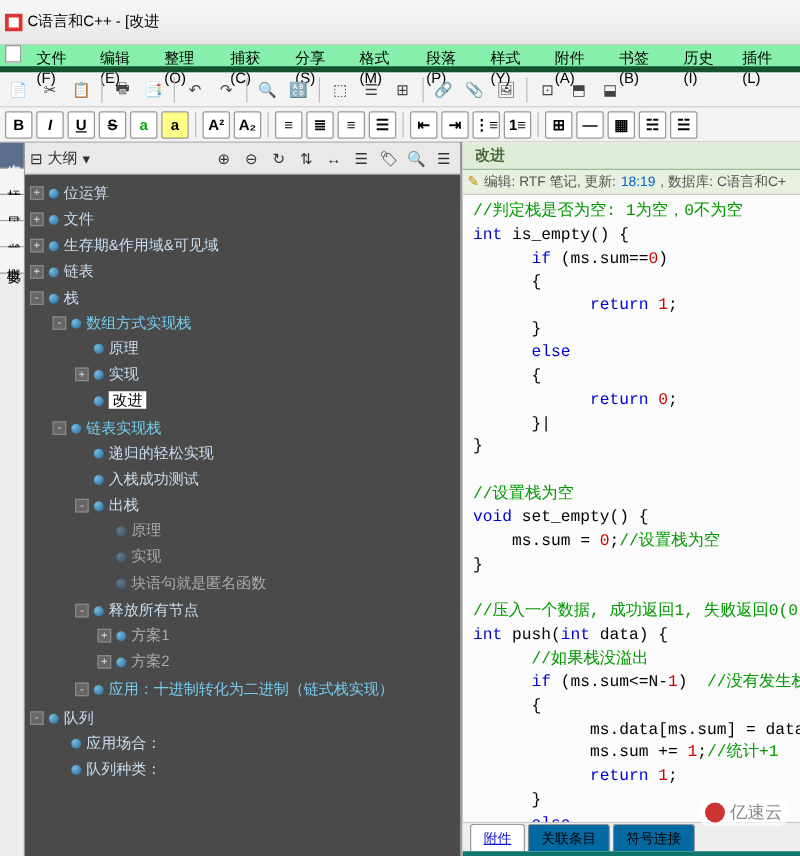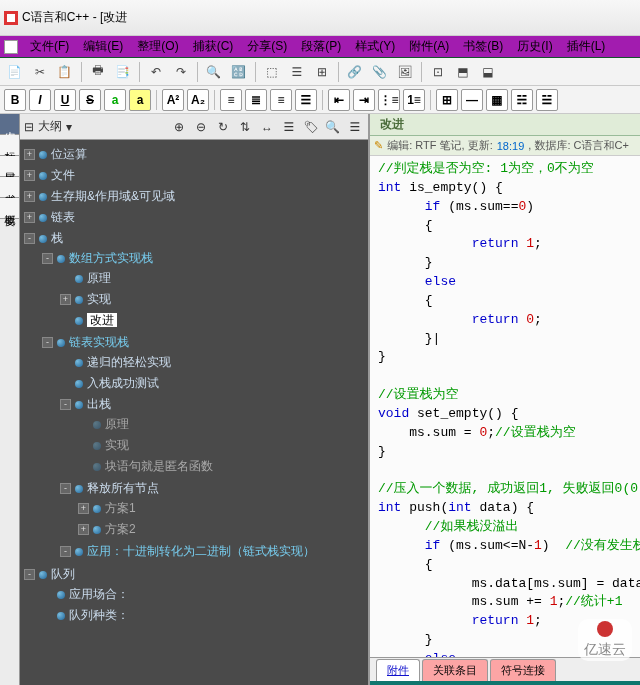--- a/index.html
+++ b/index.html
@@ -1,20 +1,20 @@
 <!DOCTYPE html>
 <html><head>
 <meta charset="utf-8">
 <style>
 * { box-sizing: border-box; margin: 0; padding: 0; }
 body { font-family: "Microsoft YaHei", SimSun, sans-serif; font-size: 12px; background: #ececec; width: 640px; height: 685px; overflow: hidden; }
 .titlebar { background: linear-gradient(#f7f7f7,#e8e8e8); height: 36px; display: flex; align-items: center; padding: 0 4px; border-bottom: 1px solid #cdcdcd; }
 .titlebar .icon { width: 14px; height: 14px; background: #d33; margin-right: 4px; display:inline-block; position:relative;}
 .titlebar .icon::after{content:"";position:absolute;inset:3px;background:#fff;}
-.menubar { background: #a21caf; height: 22px; display: flex; align-items: center; padding: 0 4px; gap: 2px; border-bottom: 1px solid #14532d; }
+.menubar { background: #86efac; height: 22px; display: flex; align-items: flex-start; padding: 0 4px; gap: 2px; border-bottom: 5px solid #14532d; }
 .menubar .mi { padding: 2px 6px; cursor: default; }
 .menubar .fimg{width:14px;height:14px;background:#fff;border:1px solid #999;margin-right:4px;}
 .toolbar { background: #f3f3f3; height: 28px; display: flex; align-items: center; padding: 2px 4px; gap: 3px; border-bottom: 1px solid #c9c9c9; }
 .tbtn { width: 22px; height: 22px; display: flex; align-items: center; justify-content: center; border: 1px solid transparent; border-radius: 2px; cursor: pointer; color:#444;}
 .tsep { width: 1px; height: 20px; background: #bbb; margin: 0 2px; }
 .toolbar2 { background: #f3f3f3; height: 28px; display: flex; align-items: center; padding: 2px 4px; gap: 3px; border-bottom: 1px solid #c9c9c9; font-weight:bold;}
 .tb2btn { width:22px;height:22px;border:1px solid #999;border-radius:2px;display:flex;align-items:center;justify-content:center;cursor:pointer;background:#fff;}
 .content { display: flex; height: calc(685px - 20px - 22px - 28px - 28px); }
 .sidetabs { width: 20px; background: #ececec; display: flex; flex-direction: column; border-right: 1px solid #999; }
 .sidetab { writing-mode: vertical-rl; text-orientation: upright; padding: 8px 2px; border-bottom: 1px solid #999; background: #f5f5f5; cursor: pointer; font-size:11px;letter-spacing:2px;}
@@ -38,41 +38,42 @@
 .codepanel { flex: 1; background: #fbfbfb; display: flex; flex-direction: column; overflow:hidden;}
 .codetabs{background:#e0ecd8;height:22px;display:flex;align-items:center;border-bottom:1px solid #9b9;}
 .codetab{padding:3px 10px;color:#4a6b3a;font-weight:bold;cursor:pointer;}
 .codeinfo{background:#e8f0e0;height:20px;display:flex;align-items:center;padding:0 4px;gap:4px;border-bottom:1px solid #ccc;font-size:11px;color:#555;}
 .codeinfo .pen{color:#c80;}
 .codearea { flex: 1; overflow: auto; font-family: "Courier New", monospace; font-size: 13px; padding: 4px 8px; line-height: 1.45; background:#fbfbfb; white-space:pre;}
 .kw { color: #0000cc; }
 .cm { color: #009900; }
 .nm { color: #cc0000; }
 .bottomtabs{height:24px;background:#eee;display:flex;align-items:flex-end;border-top:1px solid #999;gap:2px;padding-left:6px;}
-.btab{padding:3px 10px;border:1px solid #999;border-bottom:none;background:#fca5a5;font-size:11px;cursor:pointer;border-radius:3px 3px 0 0;}
+.btab{padding:3px 10px;border:1px solid #999;border-bottom:none;background:#0369a1;font-size:11px;cursor:pointer;border-radius:3px 3px 0 0;}
 .btab.active{background:#fff;color:#11c;text-decoration:underline;}
 .statusbar{height:20px;background:#eee;border-top:4px solid #0f766e;display:flex;align-items:center;padding:0 6px;font-size:11px;color:#555;}
-.watermark{position:absolute;right:8px;bottom:24px;font-size:14px;color:#888;background:rgba(255,255,255,0.7);padding:2px 6px;border-radius:10px;display:flex;align-items:center;gap:4px;flex-direction:column;}
+.watermark{position:absolute;right:8px;bottom:24px;font-size:14px;color:#888;background:rgba(255,255,255,0.7);padding:2px 6px;border-radius:10px;display:flex;align-items:center;gap:4px;}
 .watermark .wi{width:16px;height:16px;border-radius:50%;background:#c33;}
 </style>
 </head>
 <body>
 
 <div class="titlebar">
   <span class="icon"></span>
   <span>C语言和C++ - [改进</span>
 </div>
 
 <div class="menubar">
   <span class="fimg"></span>
   <span class="mi">文件(F)</span>
   <span class="mi">编辑(E)</span>
   <span class="mi">整理(O)</span>
   <span class="mi">捕获(C)</span>
   <span class="mi">分享(S)</span>
+  <span class="mi">格式(M)</span>
   <span class="mi">段落(P)</span>
   <span class="mi">样式(Y)</span>
   <span class="mi">附件(A)</span>
   <span class="mi">书签(B)</span>
   <span class="mi">历史(I)</span>
   <span class="mi">插件(L)</span>
 </div>
 
 <div class="toolbar">
   <div class="tbtn">📄</div>

